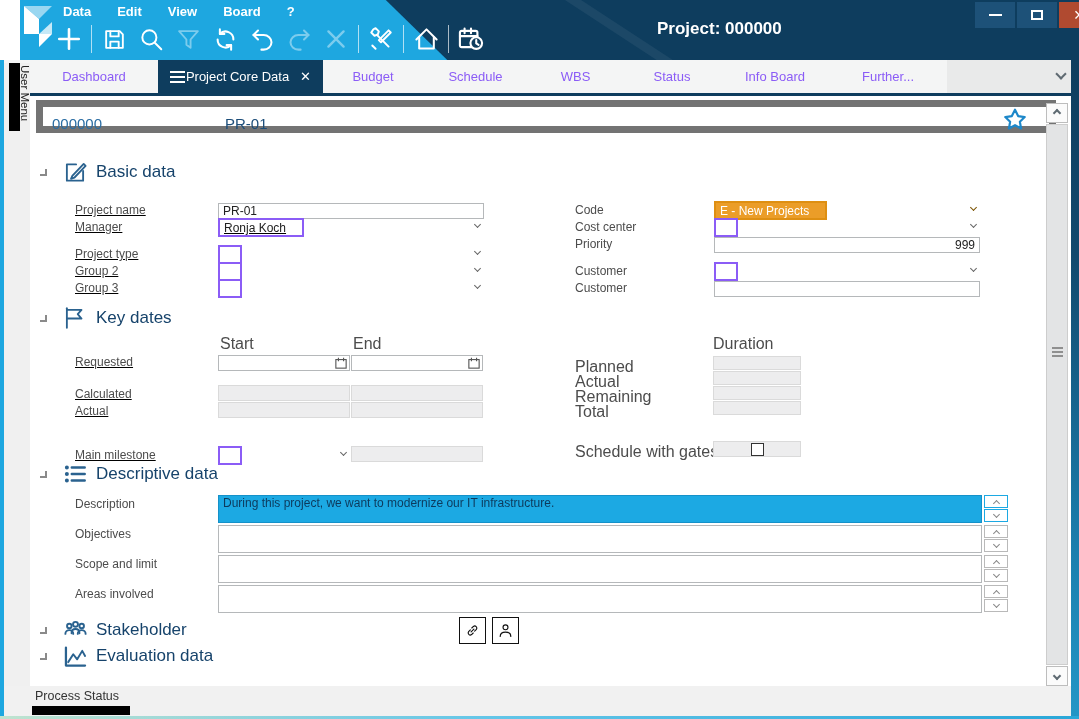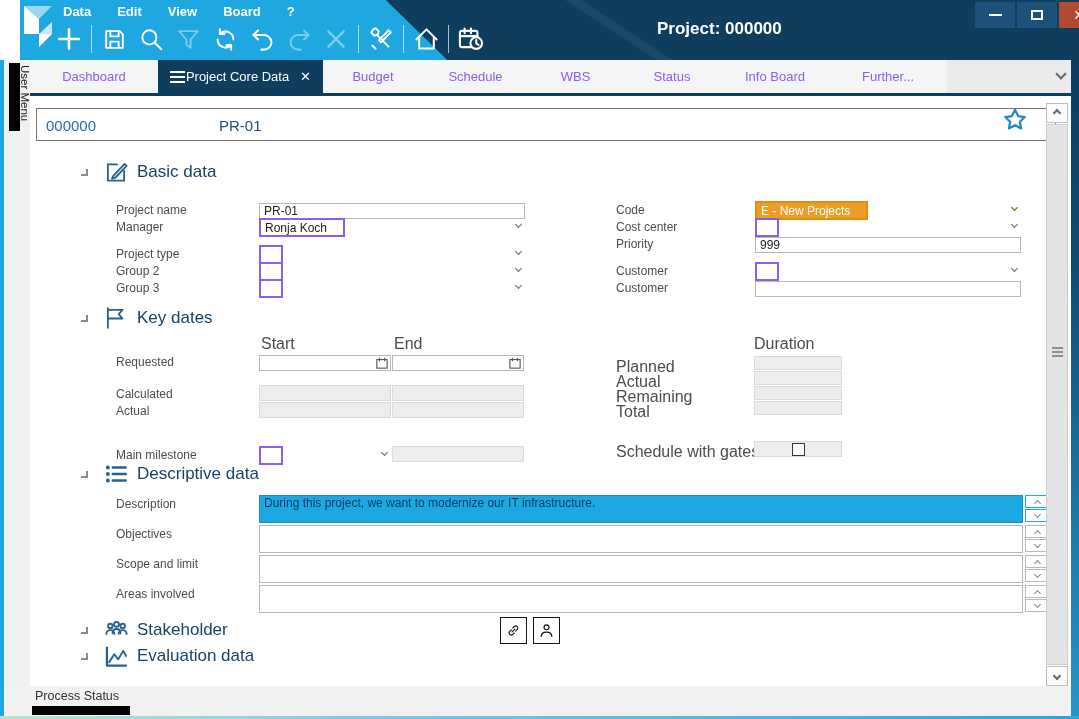--- a/index.html
+++ b/index.html
@@ -44,50 +44,50 @@
   .overflow-chev { position:absolute; right:14px; top:10px; }
 
   
   .border-left { position:absolute; left:0; top:60px; width:4px; bottom:3px; background:#1ea7e0; }
   .rail { position:absolute; left:4px; top:63px; width:26px; bottom:33px; background:#f0f0f0; }
   .rail-black { position:absolute; left:5px; top:0; width:11px; height:68px; background:#000; }
   .rail-text { position:absolute; left:15px; top:2px; writing-mode:vertical-rl; font-size:11.5px; color:#222; }
 
   
   .content { position:absolute; left:30px; top:96px; width:1041px; bottom:33px; background:#fff; }
-  .proj-head { position:absolute; left:6px; top:12px; width:1020px; height:33px; border:1px solid #737373; }
+  .proj-head { position:absolute; left:6px; top:4px; width:1020px; height:33px; border:7px solid #737373; }
   .proj-num { position:absolute; left:9px; top:8px; color:#2a6da3; font-size:15px; }
   .proj-code { position:absolute; left:182px; top:8px; color:#1c4d79; font-size:15px; }
   .star-btn { position:absolute; left:972px; top:11px; }
   .star-btn svg { stroke:#1d87c9; fill:none; stroke-width:2; stroke-linejoin:round; }
 
-  .flow { position:absolute; left:0; top:49px; width:990px;margin-left:41px; }
+  .flow { position:absolute; left:0; top:49px; width:990px; }
   .sec-head { display:flex; align-items:center; height:26px; }
   .sec-head .schev { margin-left:10px; width:7px; height:7px; border-right:2px solid #8a8a8a; border-bottom:2px solid #8a8a8a; }
   .sec-head .sico { margin-left:14px; width:28px; display:flex; justify-content:center; }
   .sec-head .sico svg { stroke:#2a628f; fill:none; stroke-width:1.7; stroke-linecap:round; stroke-linejoin:round; }
   .sec-title { margin-left:7px; font-size:17px; color:#16436b; }
 
   .grid { position:relative; }
-  .bcol-left { position:absolute; left:45px; top:0; width:409px; }
+  .bcol-left { position:absolute; left:45px; top:0; width:409px;text-decoration:underline; }
   .bcol-right { position:absolute; left:545px; top:0; width:405px; }
   .fr { display:flex; height:16px; margin-bottom:1px; }
   .fr.gap { margin-top:11px; }
   .lbl { width:143px; font-size:12px; color:#4c4c4c; padding-top:2px; }
   .bcol-right .lbl { width:139px; }
   .fld { flex:1; position:relative; }
   .inp { width:100%; height:16px; border:1px solid #b5b8ba; font-size:12px; padding:0 4px; color:#222;
          font-family:"Liberation Sans", sans-serif; background:#fff; }
   .dd { width:100%; height:16px; border:2px solid #8b5cf6; background:#fff; position:relative;
         font-size:12px; color:#222; padding:1px 16px 0 4px; }
   .ddchev { position:absolute; right:4px; top:4px; width:5px; height:5px;
             border-right:1.6px solid #666; border-bottom:1.6px solid #666; transform:rotate(45deg); }
   .dd.orange { background:#eb9d28; border-color:#de8f12; color:#fff; }
   .dis { background:#ededee !important; border:1px solid #dadada !important; }
-  .right-align { }
+  .right-align { text-align:right; }
 
   .col-label { position:absolute; font-size:16px; color:#4c4c4c; }
   .dates { display:flex; }
   .date-fld { position:relative; }
   .cal-ico { position:absolute; right:3px; top:2px; }
   .cal-ico svg { stroke:#555; fill:none; stroke-width:1.3; }
   .durbox { position:absolute; width:88px; height:14px; background:#ededee; border:1px solid #dadada; }
   .gatebox { position:absolute; width:88px; height:16px; background:#ededee; border:1px solid #dadada;
              display:flex; align-items:center; justify-content:center; }
   .cbx { width:13px; height:13px; background:#fff; border:1.5px solid #333; }

